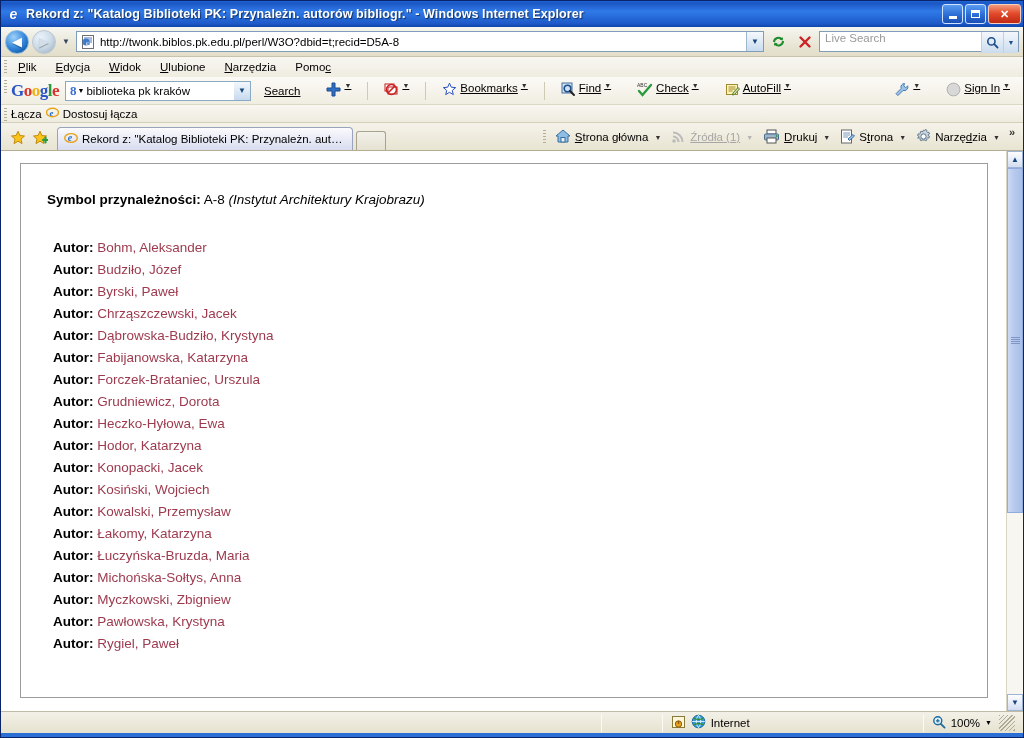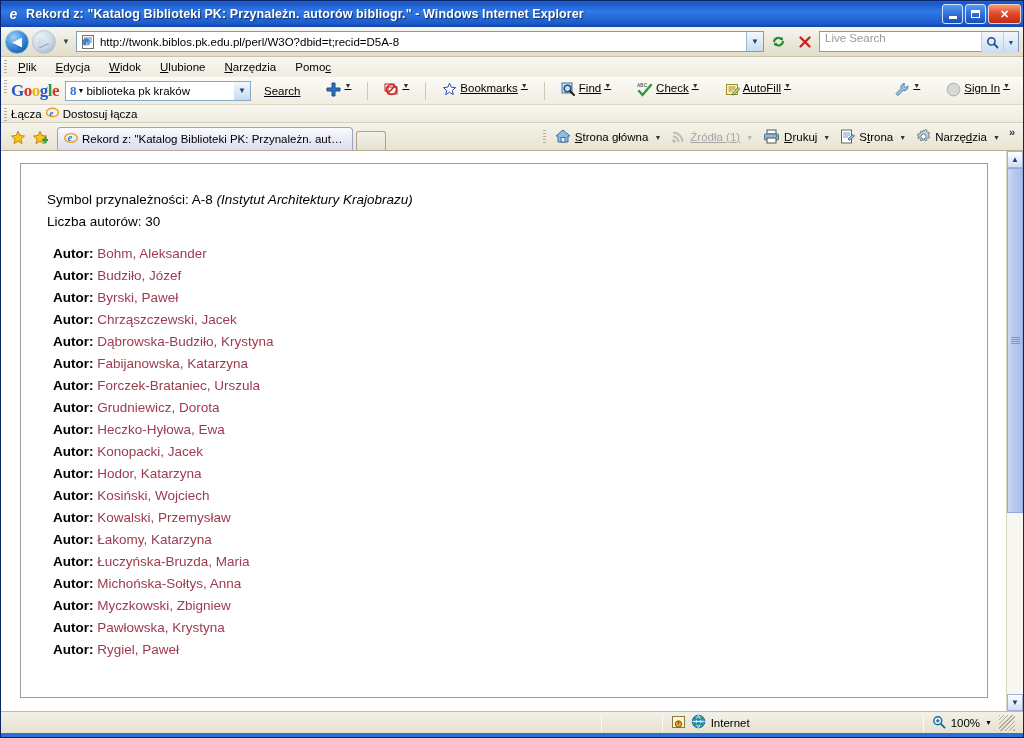--- a/index.html
+++ b/index.html
@@ -250,23 +250,23 @@
   }
   .contentbox {
     border: 1px solid #9c9c9c;
     background: #fff;
     width: 968px;
     height: 535px;
     padding: 28px 0 0 26px;
     overflow: hidden;
   }
   .hdrline { font-size: 13.5px; color: #000; margin-bottom: 7px; }
-  .hdrline b { font-weight: normal; }
+  .hdrline b { font-weight: bold; }
   .hdrline i { font-style: italic; }
-  .authorlist { margin-top: 14px; }
+  .authorlist { margin-top: 30px; }
   .arow { font-size: 13.5px; line-height: 22px; padding-left: 6px; }
   .arow .lbl { font-weight: bold; color: #000; }
   .arow .nm { color: #9d3a4e; }
 
   
   .vscroll {
     width: 17px; flex: 0 0 17px;
     background: #f4f3ee;
     border-left: 1px solid #d8d5c5;
     display: flex; flex-direction: column;
@@ -575,36 +575,32 @@
   </div>
 
   <div class="pagewrap">
     <div class="page">
       <div class="contentbox">
         <div class="hdrline">
           <b>Symbol przynależności:</b>
           <span>A-8</span>
           <i>(Instytut Architektury Krajobrazu)</i>
         </div>
-        <div class="hdrline">
-          <b>Liczba autorów:</b>
-          <span>30</span>
-        </div>
         <div class="authorlist">
             <div class="arow"><span class="lbl">Autor: </span><a class="nm" style="text-decoration: none;">Bohm, Aleksander</a></div>
             <div class="arow"><span class="lbl">Autor: </span><a class="nm" style="text-decoration: none;">Budziło, Józef</a></div>
             <div class="arow"><span class="lbl">Autor: </span><a class="nm" style="text-decoration: none;">Byrski, Paweł</a></div>
             <div class="arow"><span class="lbl">Autor: </span><a class="nm" style="text-decoration: none;">Chrząszczewski, Jacek</a></div>
             <div class="arow"><span class="lbl">Autor: </span><a class="nm" style="text-decoration: none;">Dąbrowska-Budziło, Krystyna</a></div>
             <div class="arow"><span class="lbl">Autor: </span><a class="nm" style="text-decoration: none;">Fabijanowska, Katarzyna</a></div>
             <div class="arow"><span class="lbl">Autor: </span><a class="nm" style="text-decoration: none;">Forczek-Brataniec, Urszula</a></div>
             <div class="arow"><span class="lbl">Autor: </span><a class="nm" style="text-decoration: none;">Grudniewicz, Dorota</a></div>
             <div class="arow"><span class="lbl">Autor: </span><a class="nm" style="text-decoration: none;">Heczko-Hyłowa, Ewa</a></div>
+            <div class="arow"><span class="lbl">Autor: </span><a class="nm" style="text-decoration: none;">Hodor, Katarzyna</a></div>
             <div class="arow"><span class="lbl">Autor: </span><a class="nm" style="text-decoration: none;">Konopacki, Jacek</a></div>
-            <div class="arow"><span class="lbl">Autor: </span><a class="nm" style="text-decoration: none;">Hodor, Katarzyna</a></div>
             <div class="arow"><span class="lbl">Autor: </span><a class="nm" style="text-decoration: none;">Kosiński, Wojciech</a></div>
             <div class="arow"><span class="lbl">Autor: </span><a class="nm" style="text-decoration: none;">Kowalski, Przemysław</a></div>
             <div class="arow"><span class="lbl">Autor: </span><a class="nm" style="text-decoration: none;">Łakomy, Katarzyna</a></div>
             <div class="arow"><span class="lbl">Autor: </span><a class="nm" style="text-decoration: none;">Łuczyńska-Bruzda, Maria</a></div>
             <div class="arow"><span class="lbl">Autor: </span><a class="nm" style="text-decoration: none;">Michońska-Sołtys, Anna</a></div>
             <div class="arow"><span class="lbl">Autor: </span><a class="nm" style="text-decoration: none;">Myczkowski, Zbigniew</a></div>
             <div class="arow"><span class="lbl">Autor: </span><a class="nm" style="text-decoration: none;">Pawłowska, Krystyna</a></div>
             <div class="arow"><span class="lbl">Autor: </span><a class="nm" style="text-decoration: none;">Rygiel, Paweł</a></div>
           </div>
       </div>

